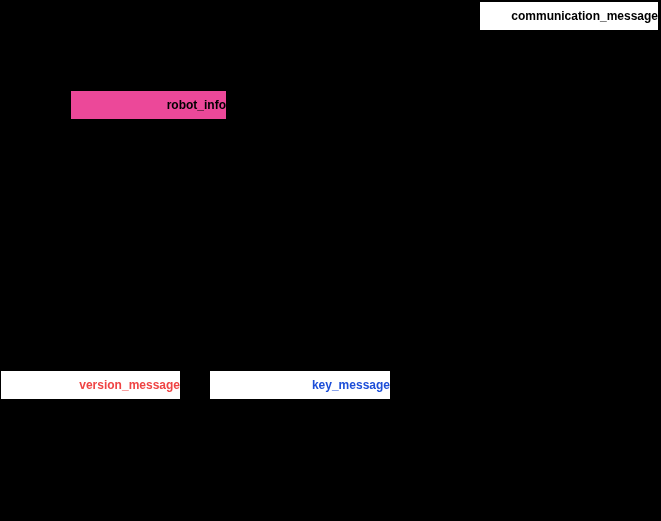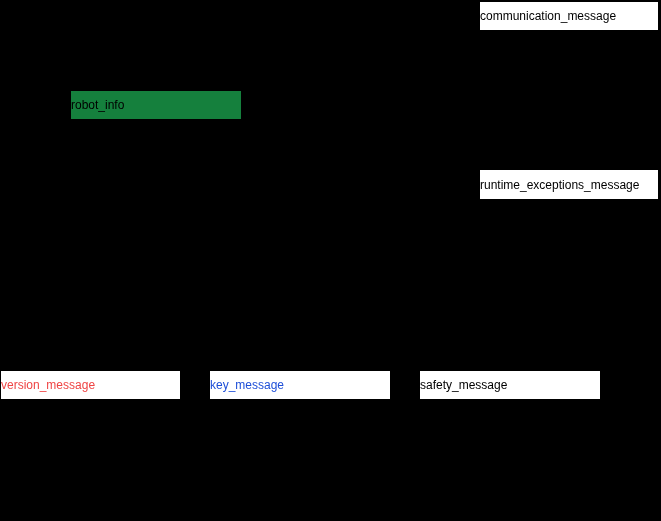--- a/index.html
+++ b/index.html
@@ -13,46 +13,40 @@
     background: #000000;
     overflow: hidden;
     font-family: "Liberation Sans", sans-serif;
   }
   .node {
     position: absolute;
     background: #ffffff;
     color: #000000;
     display: flex;
     align-items: center;
-    justify-content: flex-start;
+    justify-content: flex-end;
     font-size: 12px;
-    font-weight: normal;
+    font-weight: bold;
     line-height: 1;
     white-space: nowrap;
     box-sizing: border-box;
   }
   .node span {
     display: inline-block;
   }
 </style>
 </head>
 <body>
 
 <div class="diagram-canvas" style="width: 661px; height: 521px; background: rgb(0, 0, 0);">
     <div class="node" style="left: 480px; top: 2px; width: 178px; height: 28px; background: rgb(255, 255, 255); color: rgb(0, 0, 0);">
       <span>communication_message</span>
     </div>
-    <div class="node" style="left: 71px; top: 91px; width: 170px; height: 28px; background: #15803d; color: rgb(0, 0, 0);">
+    <div class="node" style="left: 71px; top: 91px; width: 155px; height: 28px; background: #ec4899; color: rgb(0, 0, 0);">
       <span>robot_info</span>
-    </div>
-    <div class="node" style="left: 480px; top: 170px; width: 178px; height: 29px; background: rgb(255, 255, 255); color: rgb(0, 0, 0);">
-      <span>runtime_exceptions_message</span>
     </div>
     <div class="node" style="left: 1px; top: 371px; width: 179px; height: 28px; background: rgb(255, 255, 255); color: #ef4444;">
       <span>version_message</span>
     </div>
     <div class="node" style="left: 210px; top: 371px; width: 180px; height: 28px; background: rgb(255, 255, 255); color: #1d4ed8;">
       <span>key_message</span>
     </div>
-    <div class="node" style="left: 420px; top: 371px; width: 180px; height: 28px; background: rgb(255, 255, 255); color: rgb(0, 0, 0);">
-      <span>safety_message</span>
-    </div>
   </div>
 
 </body></html>

